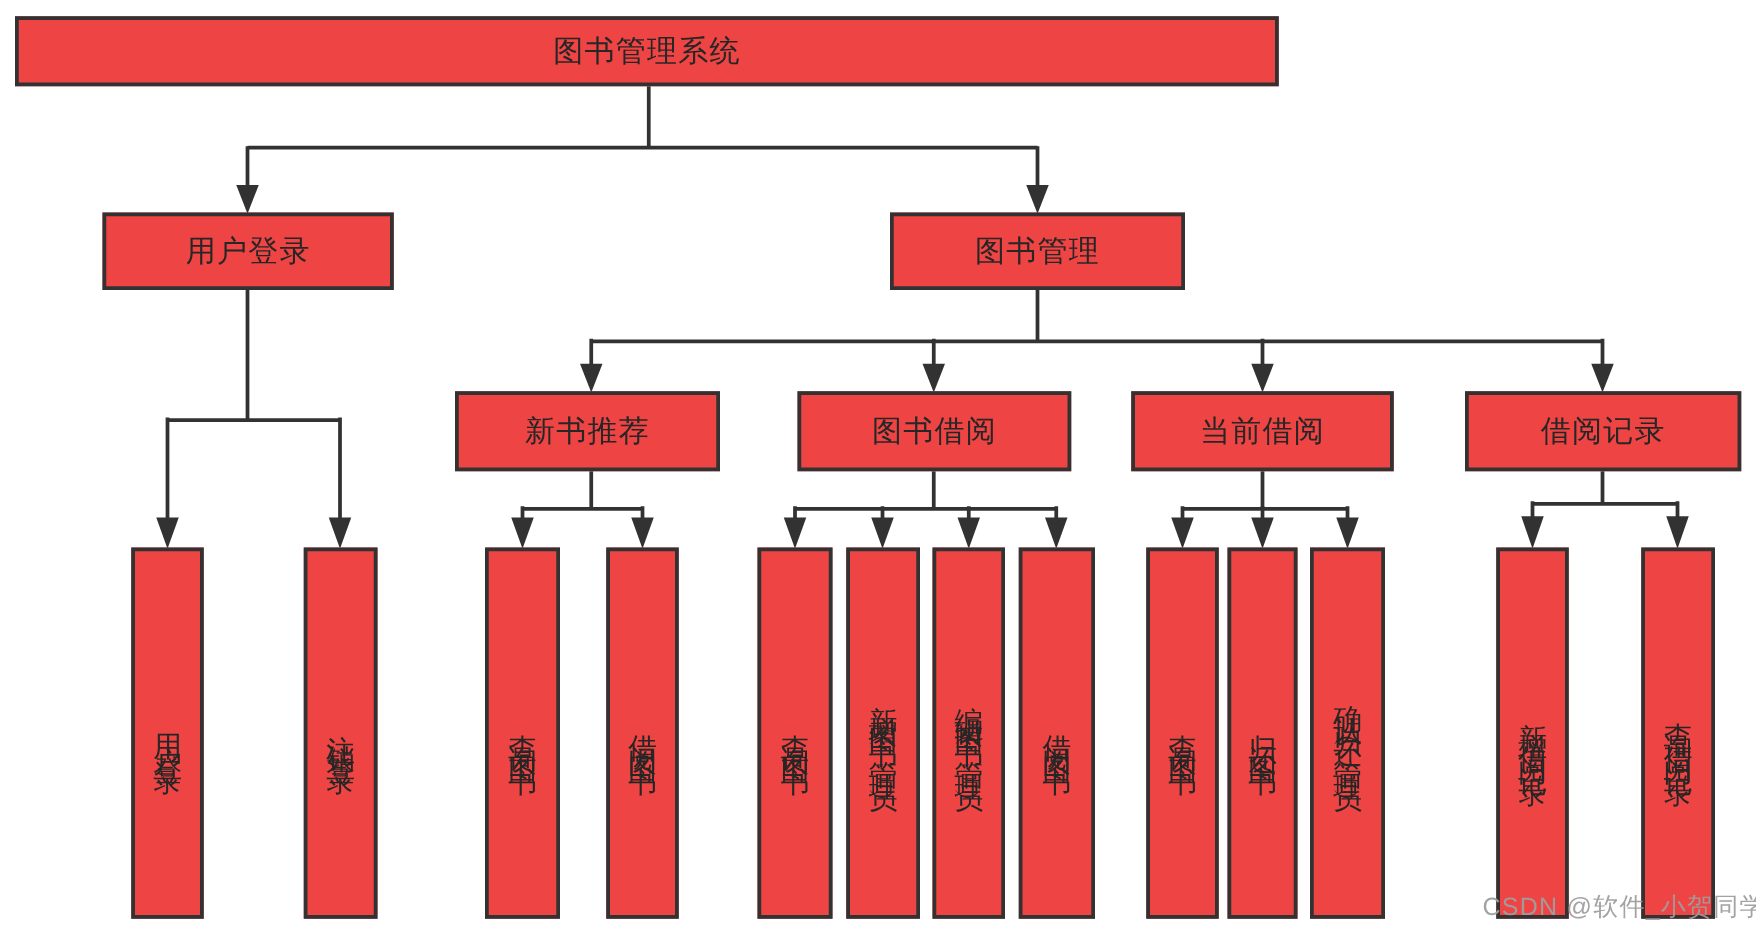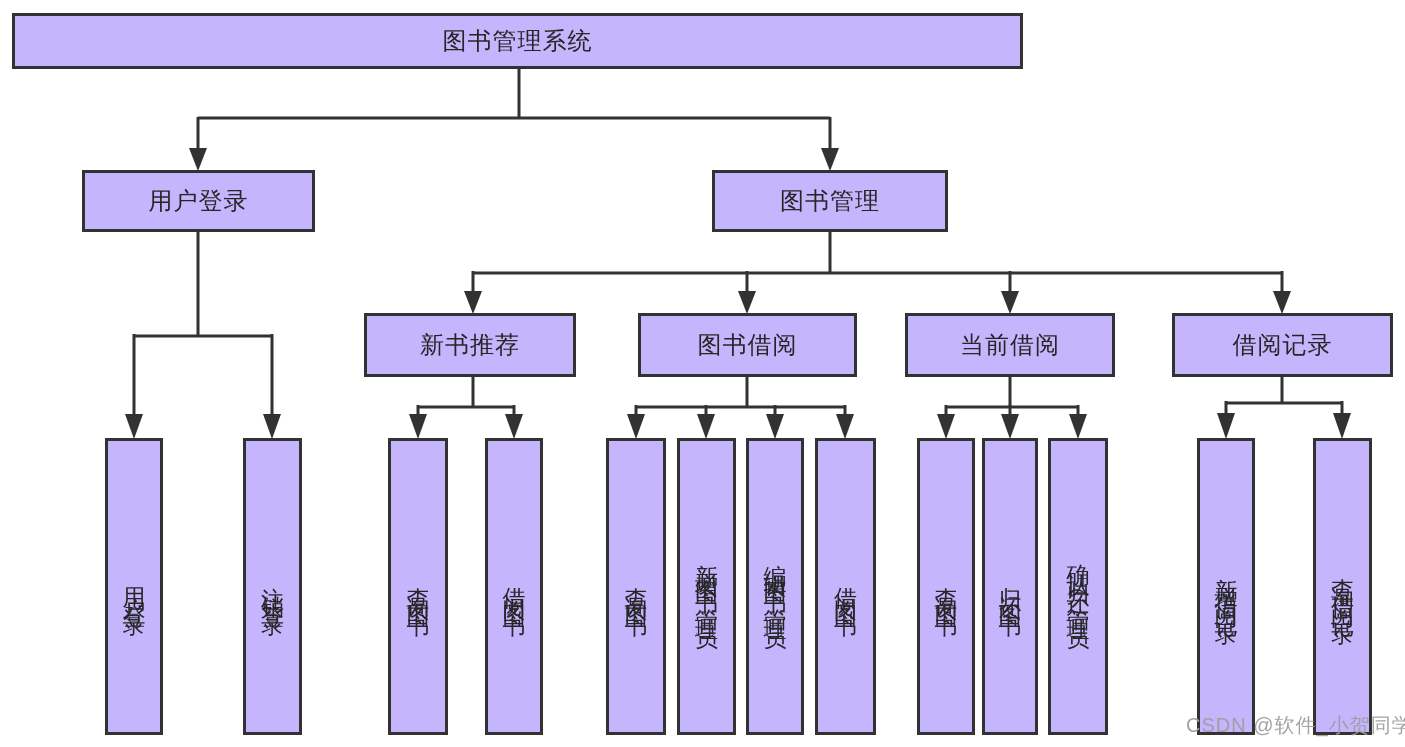--- a/index.html
+++ b/index.html
@@ -8,21 +8,21 @@
     width:1405px;height:747px;
     background:#ffffff;
     font-family:"Liberation Sans", sans-serif;
     overflow:hidden;
   }
   .wires{position:absolute;left:0;top:0;width:1405px;height:747px;}
   .box{
     position:absolute;
     box-sizing:border-box;
     border:3px solid #323232;
-    background:#c4b5fd;
+    background:#ef4444;
     display:flex;
     align-items:center;
     justify-content:center;
     color:#262626;
   }
   .hlabel{font-size:24px;letter-spacing:1px;white-space:nowrap;}
   .vlabel{
     writing-mode:vertical-rl;
     font-size:23px;
     letter-spacing:9px;

